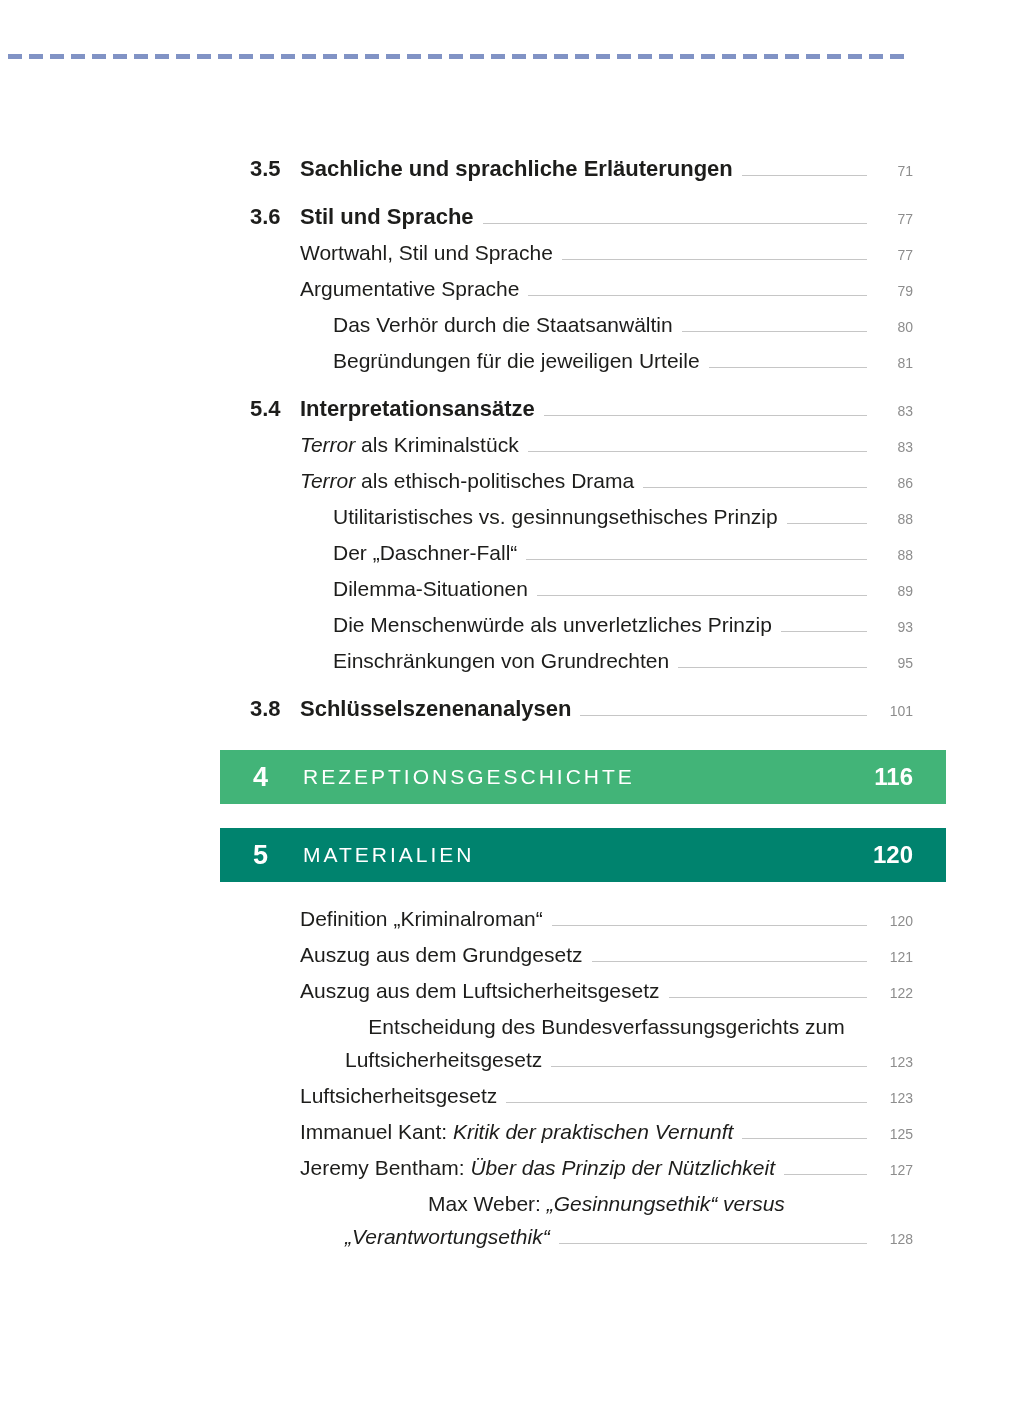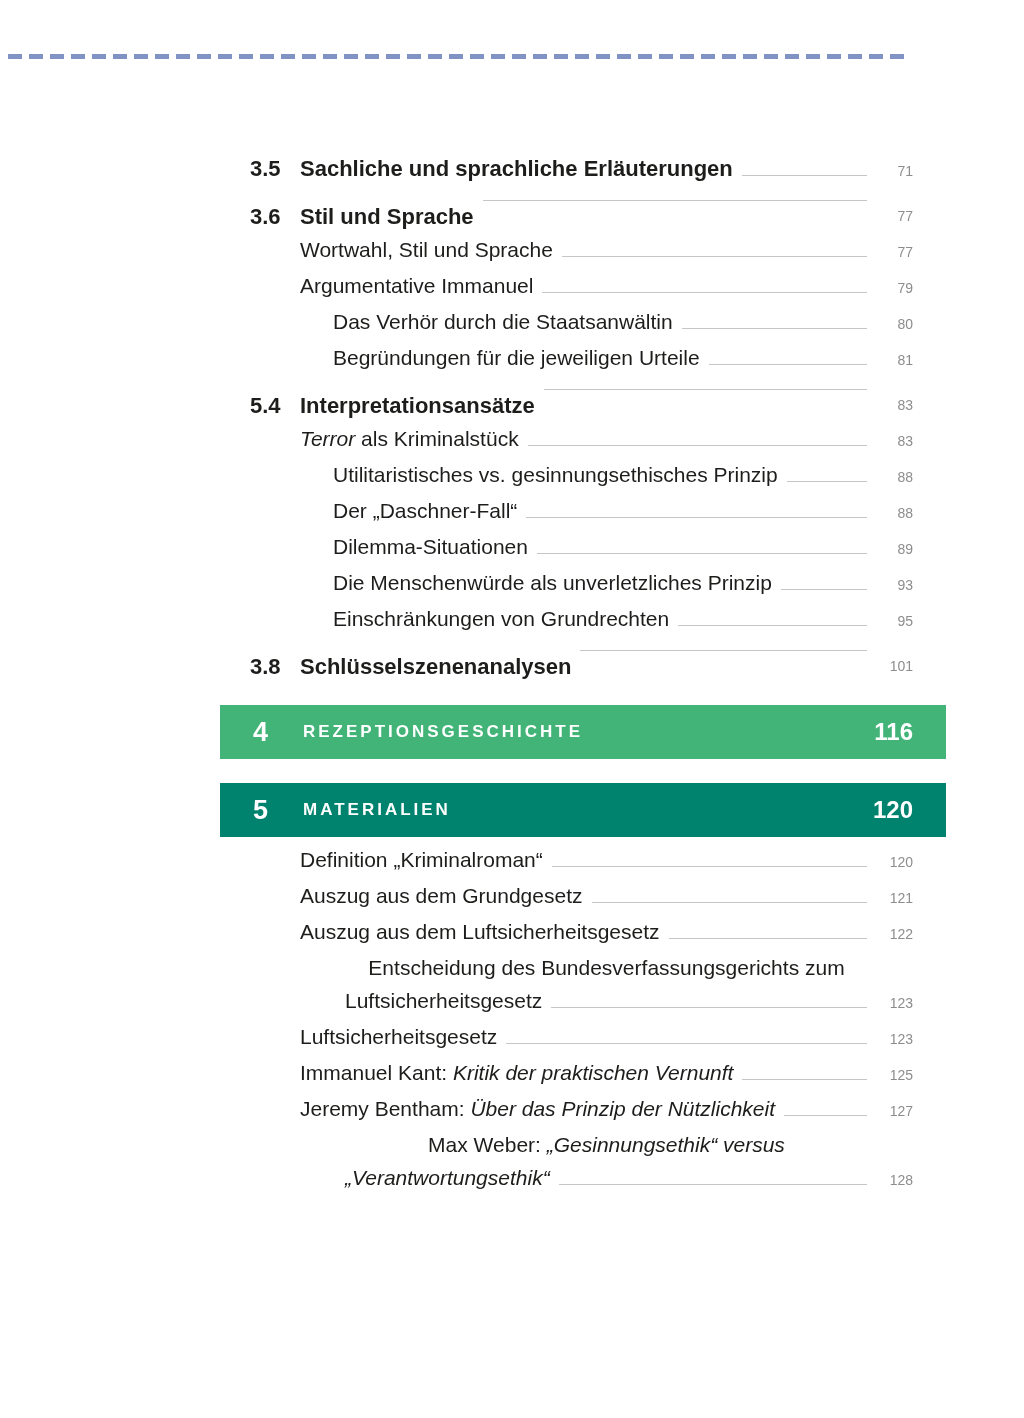--- a/index.html
+++ b/index.html
@@ -33,21 +33,21 @@
     width:726px;
   }
   .row{
     display:flex;
     align-items:baseline;
     line-height:33px;
     font-size:21px;
     padding-right:33px;
     white-space:nowrap;
   }
-  .row.gap{margin-top:12px;align-items:center;}
+  .row.gap{margin-top:12px;}
   .lvl1{padding-left:30px;font-weight:bold;font-size:22px;}
   .lvl2{padding-left:80px;justify-content:center;}
   .lvl3{padding-left:113px;}
   .lvl2cont{padding-left:125px;}
   .num{display:inline-block;width:50px;flex:0 0 50px;}
   .title{flex:0 0 auto;}
   .title .it{font-style:italic;}
   .leader{
     flex:1 1 auto;
     min-width:10px;
@@ -66,23 +66,23 @@
   
   .banner{
     height:54px;
     display:flex;
     align-items:center;
     color:#ffffff;
     padding:0 33px;
   }
   .banner.b4{margin-top:22px;}
   .banner.b5{margin-top:24px;}
-  .banner + .row{margin-top:6px;}
+  .banner + .row{margin-top:20px;}
   .banner-num{font-size:27px;font-weight:bold;width:50px;flex:0 0 50px;}
-  .banner-title{flex:1 1 auto;font-size:17px;font-weight:bold;letter-spacing:3px;}
+  .banner-title{flex:1 1 auto;font-size:21px;font-weight:normal;letter-spacing:3px;}
   .banner-page{flex:0 0 auto;font-size:24px;font-weight:bold;}
 </style>
 </head>
 <body>
 
 <div class="header">
   <div class="dashed-rule"></div>
 </div>
 
 <div id="toc">
@@ -97,21 +97,21 @@
       <span class="title"><span>Stil und Sprache</span></span>
       <span class="leader"></span>
       <span class="pg">77</span>
     </div>
     <div class="row lvl2">
       <span class="title"><span>Wortwahl, Stil und Sprache</span></span>
       <span class="leader"></span>
       <span class="pg">77</span>
     </div>
     <div class="row lvl2">
-      <span class="title"><span>Argumentative Immanuel</span></span>
+      <span class="title"><span>Argumentative Sprache</span></span>
       <span class="leader"></span>
       <span class="pg">79</span>
     </div>
     <div class="row lvl3">
       <span class="title"><span>Das Verhör durch die Staatsanwältin</span></span>
       <span class="leader"></span>
       <span class="pg">80</span>
     </div>
     <div class="row lvl3">
       <span class="title"><span>Begründungen für die jeweiligen Urteile</span></span>
@@ -121,20 +121,25 @@
     <div class="row lvl1 gap">
       <span class="num">5.4</span>
       <span class="title"><span>Interpretationsansätze</span></span>
       <span class="leader"></span>
       <span class="pg">83</span>
     </div>
     <div class="row lvl2">
       <span class="title"><span class="it">Terror</span><span> als Kriminalstück</span></span>
       <span class="leader"></span>
       <span class="pg">83</span>
+    </div>
+    <div class="row lvl2">
+      <span class="title"><span class="it">Terror</span><span> als ethisch-politisches Drama</span></span>
+      <span class="leader"></span>
+      <span class="pg">86</span>
     </div>
     <div class="row lvl3">
       <span class="title"><span>Utilitaristisches vs. gesinnungsethisches Prinzip</span></span>
       <span class="leader"></span>
       <span class="pg">88</span>
     </div>
     <div class="row lvl3">
       <span class="title"><span>Der „Daschner-Fall“</span></span>
       <span class="leader"></span>
       <span class="pg">88</span>

